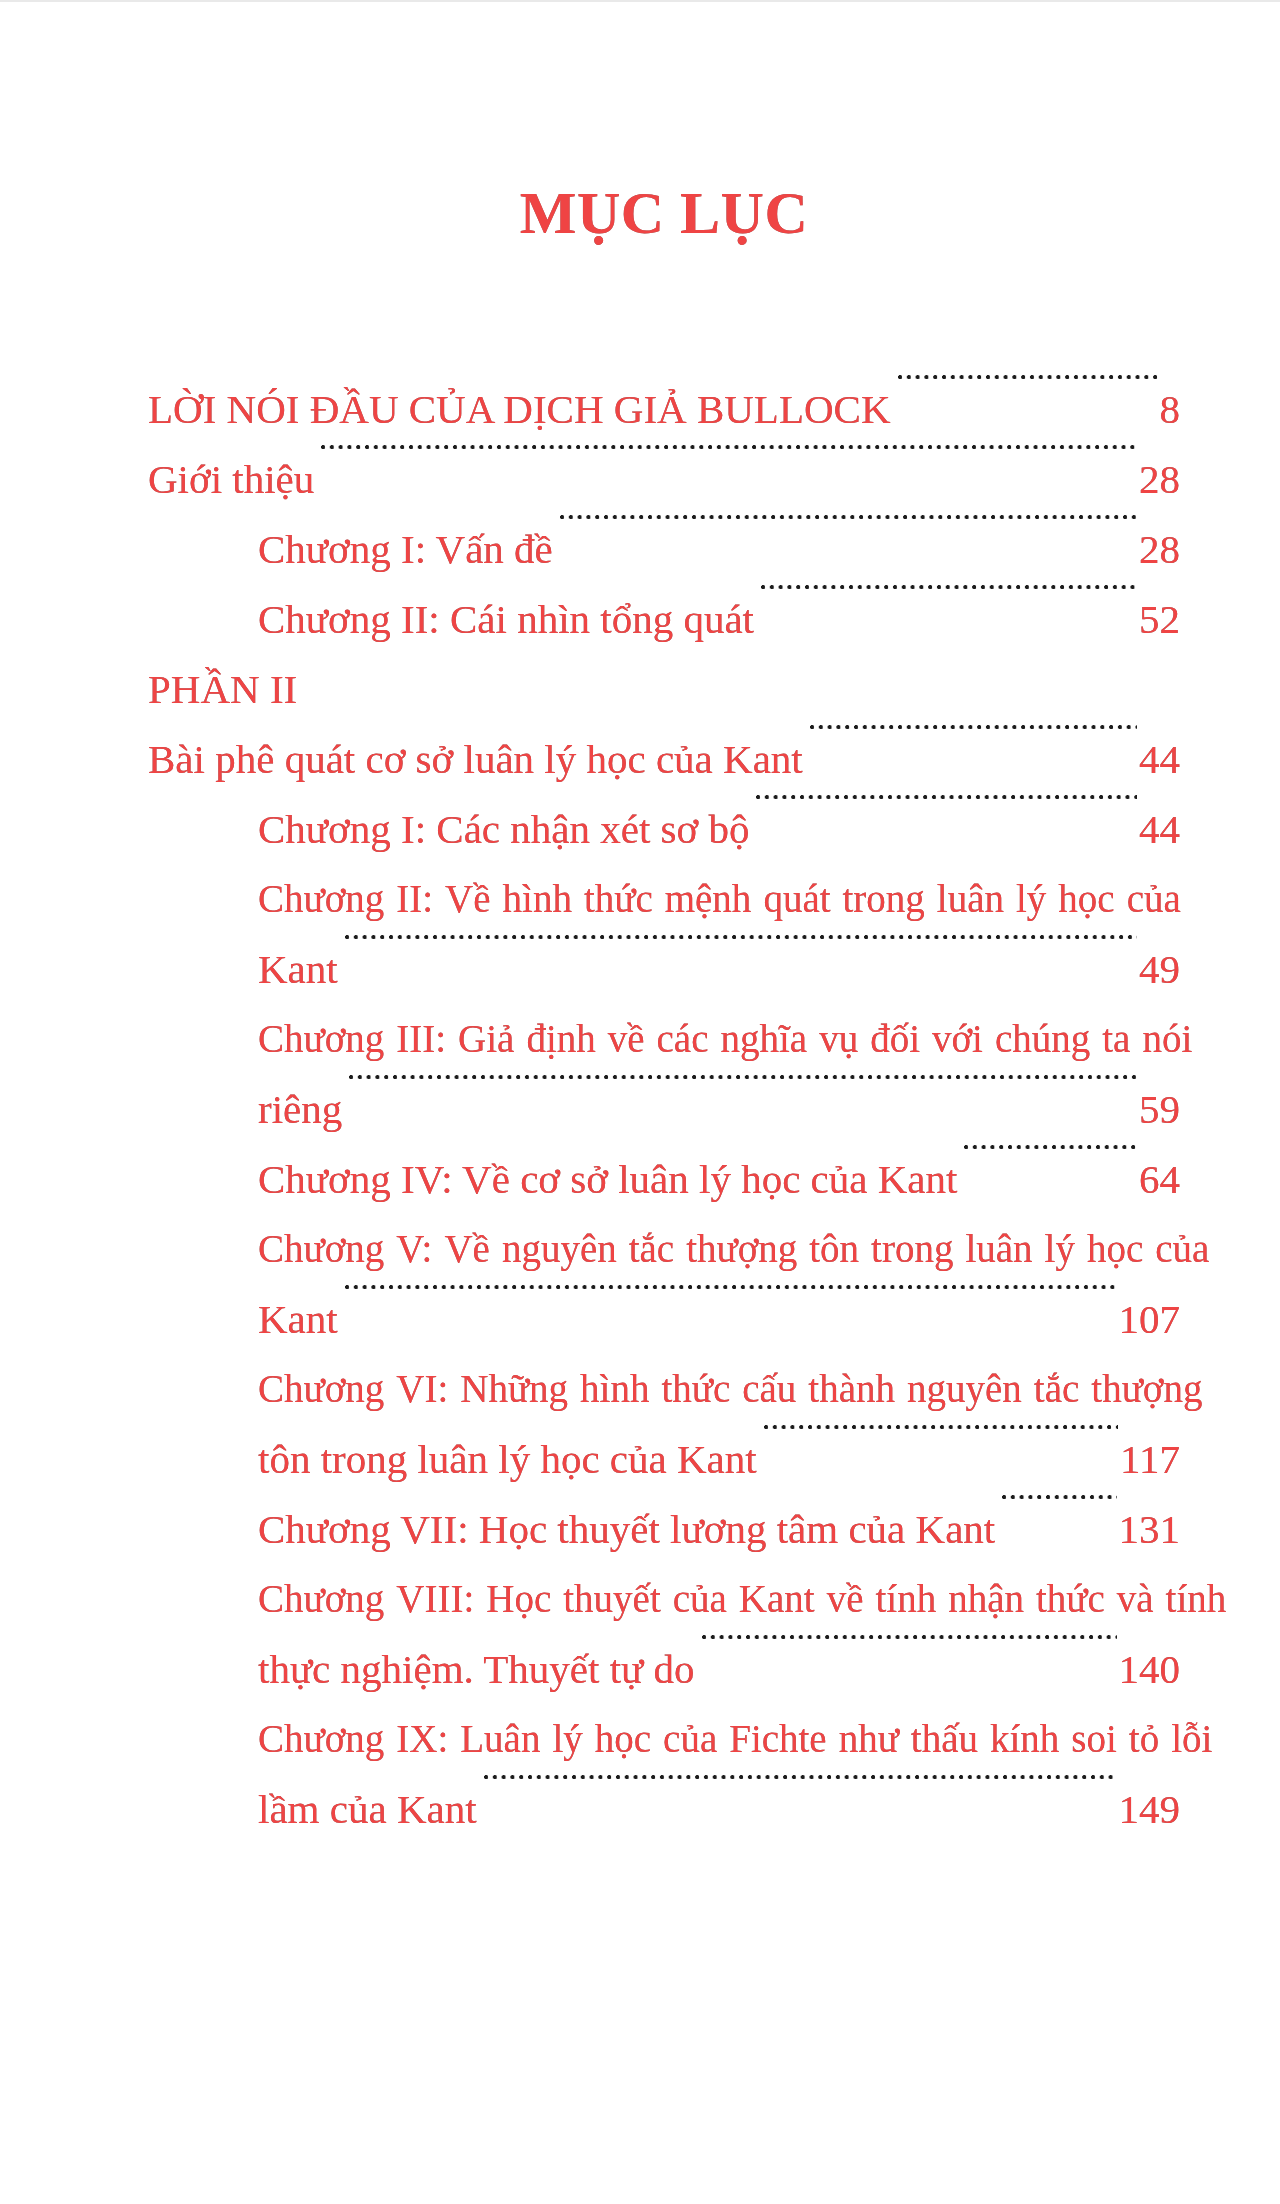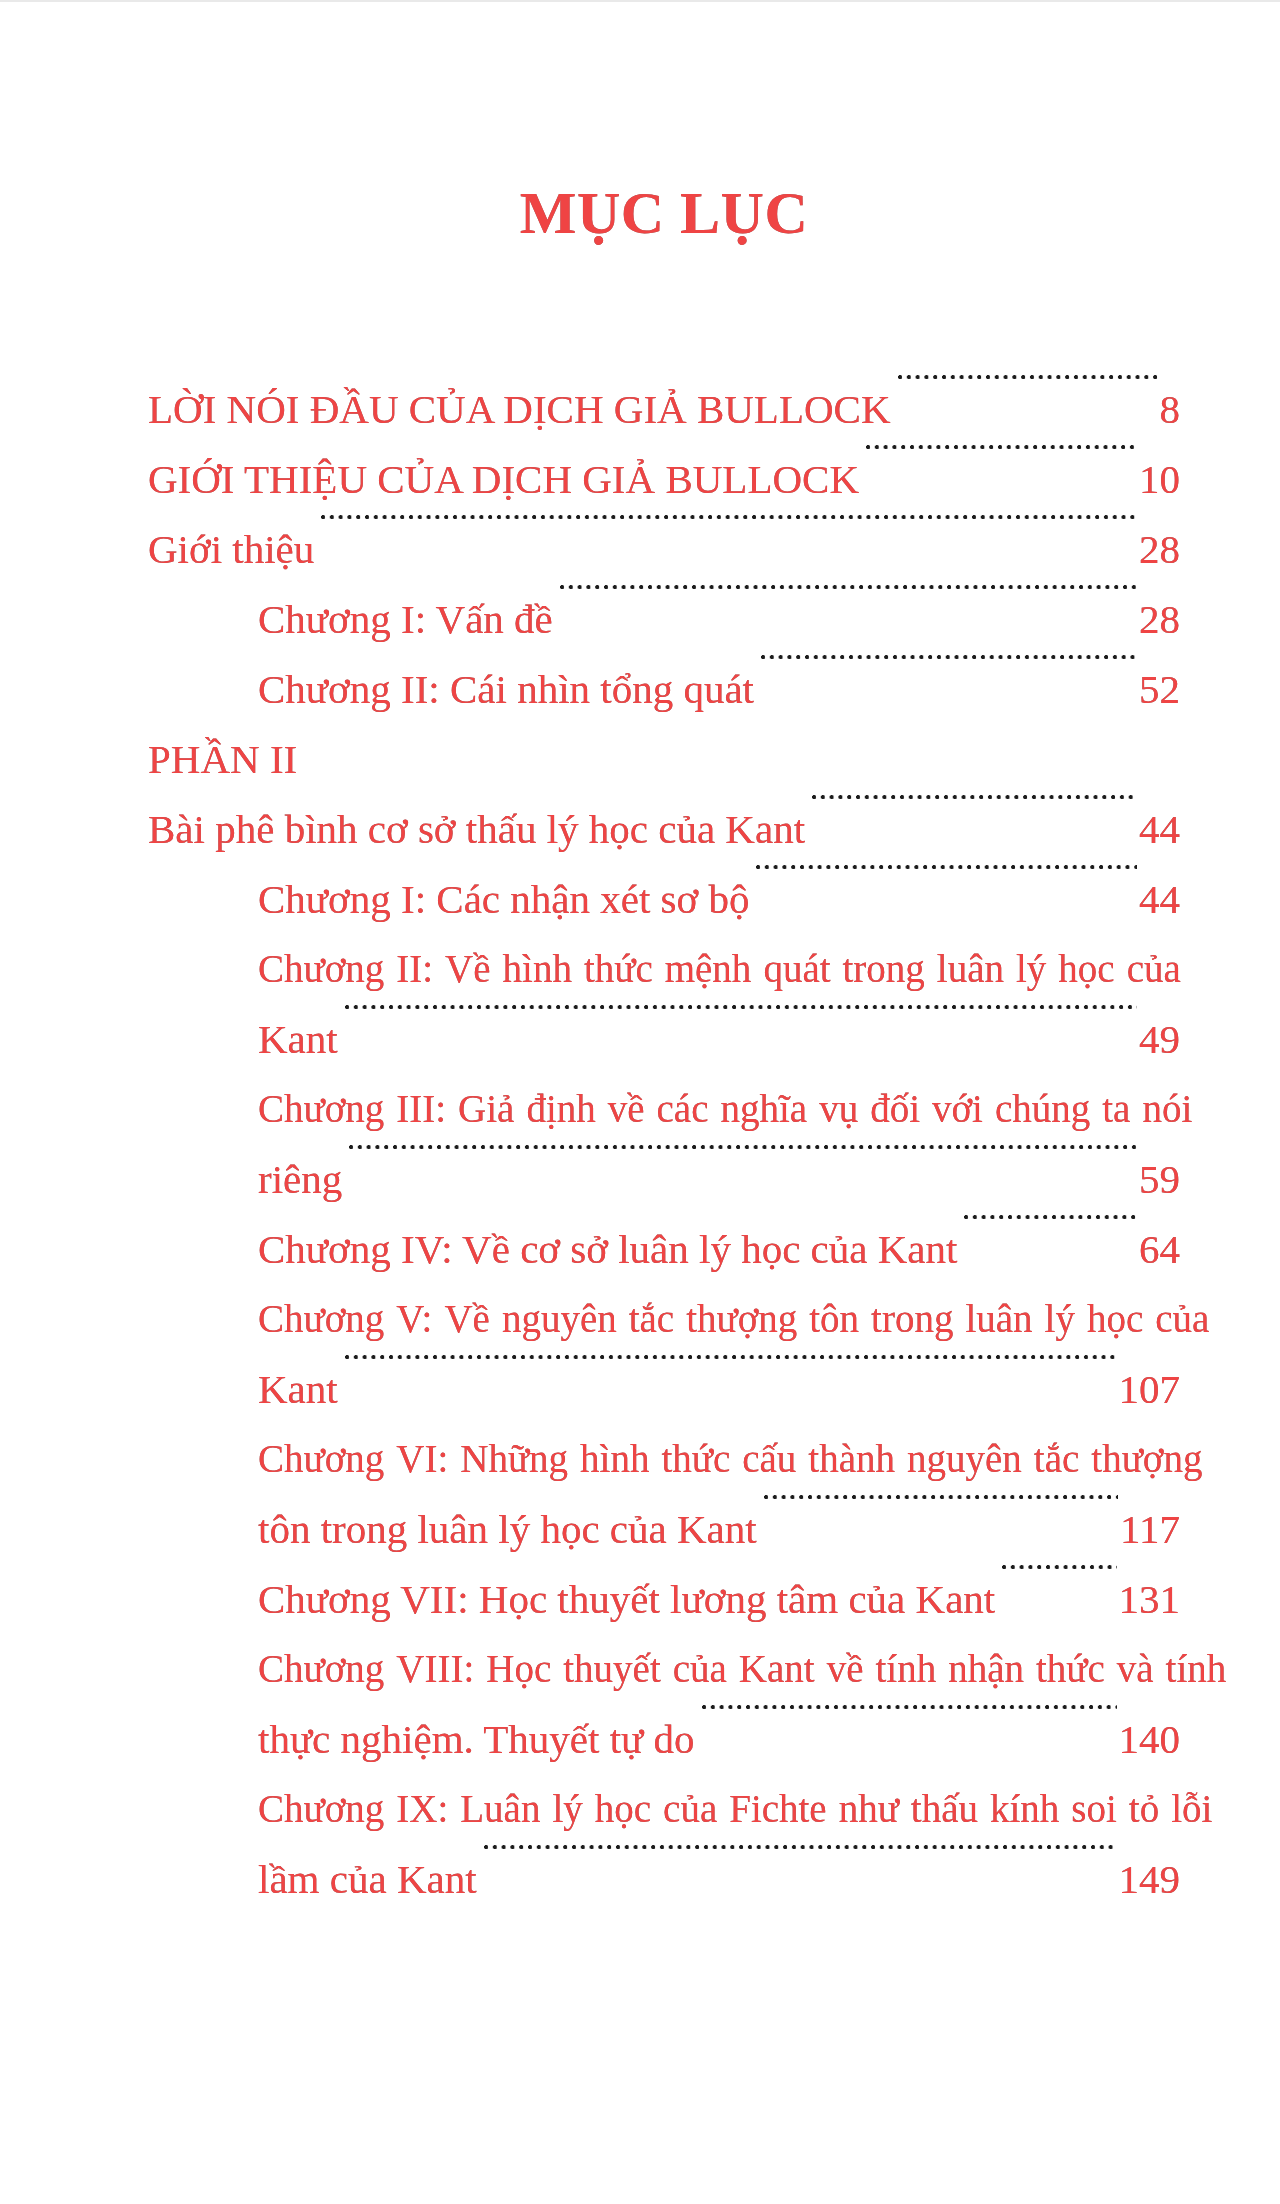--- a/index.html
+++ b/index.html
@@ -59,44 +59,39 @@
 
 <div class="page">
   <h1 class="title">MỤC LỤC</h1>
   <div class="toc" id="toc-list">
       <div class="row lvl0">
     <span class="t">LỜI NÓI ĐẦU CỦA DỊCH GIẢ BULLOCK</span>
     <span class="leader"></span>
     <span class="pg">8</span>
   </div>
       <div class="row lvl0">
-    <span class="t">GIỚI THIỆU CỦA DỊCH GIẢ BULLOCK</span>
-    <span class="leader"></span>
-    <span class="pg">10</span>
-  </div>
-      <div class="row lvl0">
     <span class="t">Giới thiệu</span>
     <span class="leader"></span>
     <span class="pg">28</span>
   </div>
       <div class="row lvl1">
     <span class="t">Chương I: Vấn đề</span>
     <span class="leader"></span>
     <span class="pg">28</span>
   </div>
       <div class="row lvl1">
     <span class="t">Chương II: Cái nhìn tổng quát</span>
     <span class="leader"></span>
     <span class="pg">52</span>
   </div>
       <div class="row heading lvl0">
     <span class="t">PHẦN II</span>
   </div>
       <div class="row lvl0">
-    <span class="t">Bài phê bình cơ sở thấu lý học của Kant</span>
+    <span class="t">Bài phê quát cơ sở luân lý học của Kant</span>
     <span class="leader"></span>
     <span class="pg">44</span>
   </div>
       <div class="row lvl1">
     <span class="t">Chương I: Các nhận xét sơ bộ</span>
     <span class="leader"></span>
     <span class="pg">44</span>
   </div>
       <div class="row wrapline lvl1">
         <span>Chương</span>

